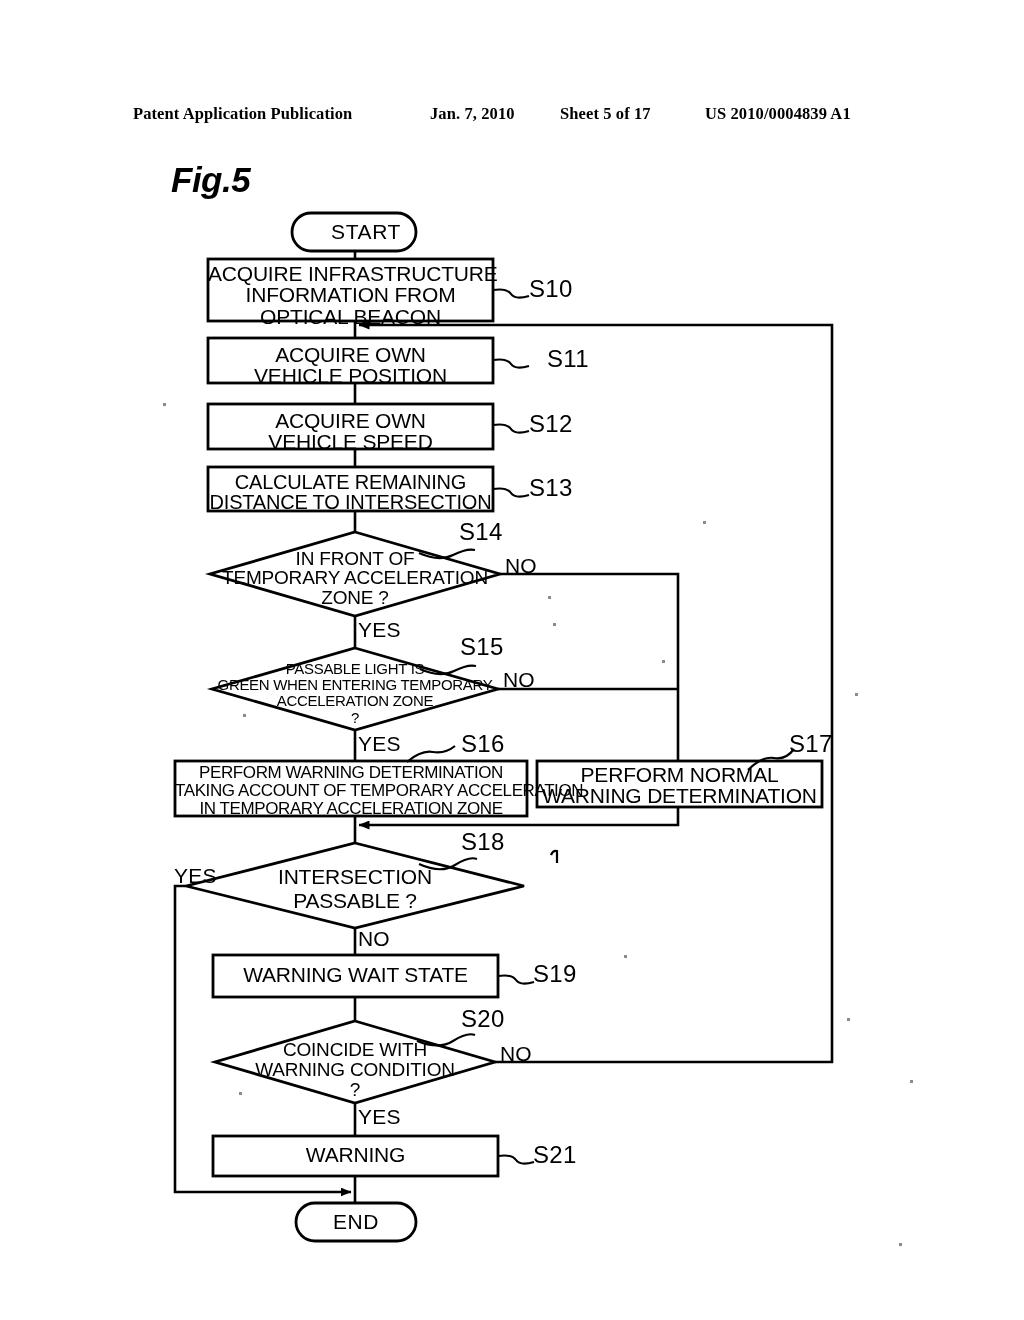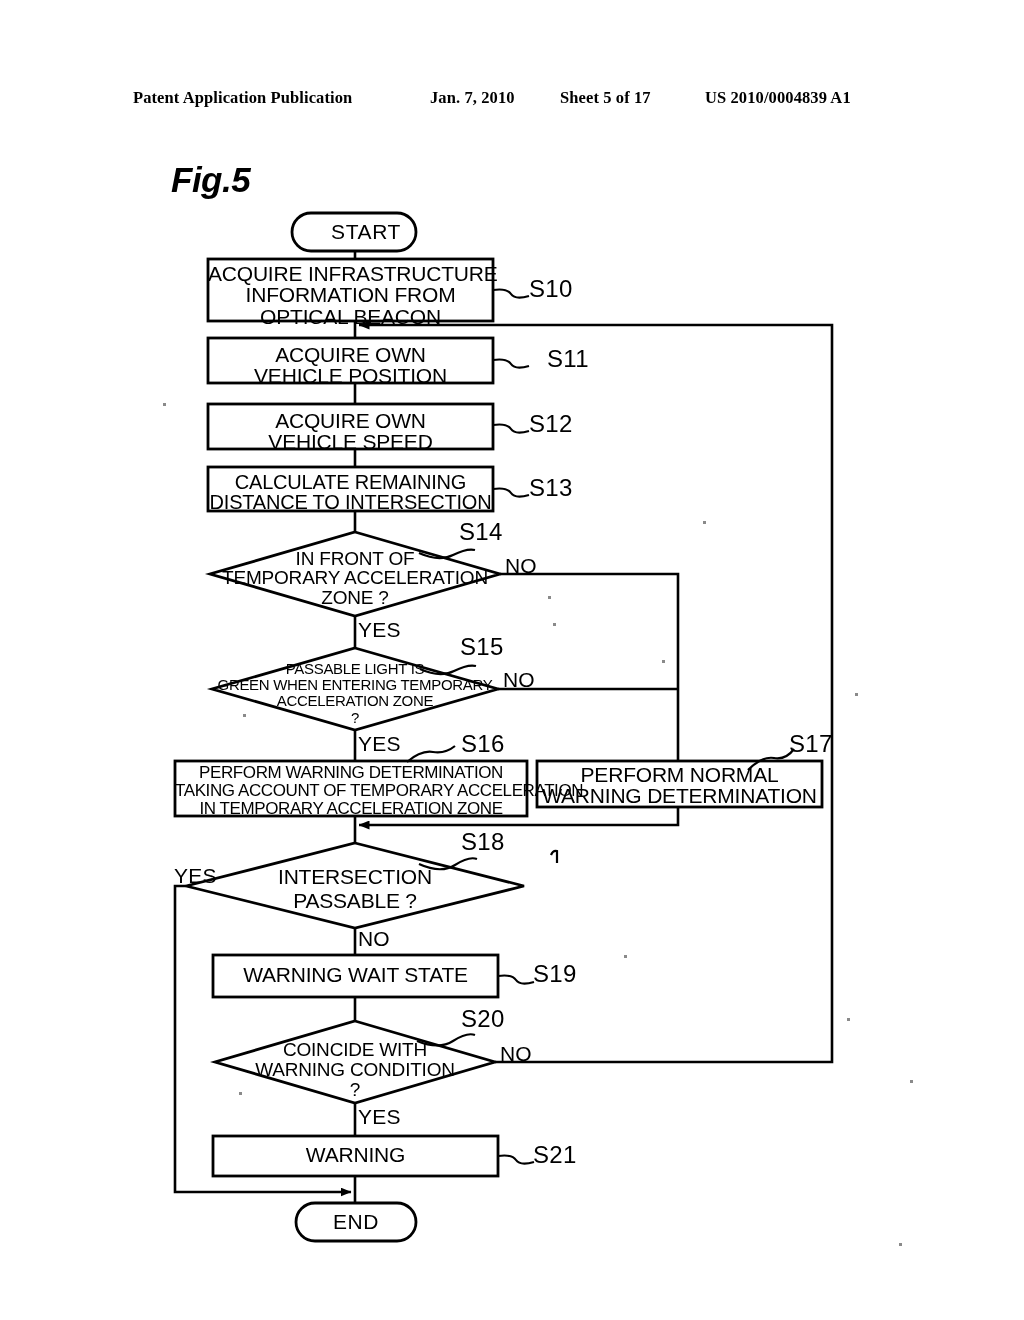--- a/index.html
+++ b/index.html
@@ -9,21 +9,21 @@
   }
   #page{position:absolute;left:0;top:0;width:1024px;height:1320px;}
 
   
   .hdr{
     position:absolute;top:88px;left:0;width:1024px;
     font-family:"Liberation Serif", serif;
     font-weight:bold;font-size:16.5px;letter-spacing:.1px;
     white-space:nowrap;
   }
-  .hdr span{position:absolute;}
+  .hdr span{position:absolute;margin-top:16px;}
   .hdr .h1{left:133px;}
   .hdr .h2{left:430px;}
   .hdr .h3{left:560px;}
   .hdr .h4{left:705px;}
 
   
   .figlabel{
     position:absolute;left:171px;top:160px;
     font-family:"Liberation Sans", sans-serif;
     font-style:italic;font-weight:bold;font-size:35px;

